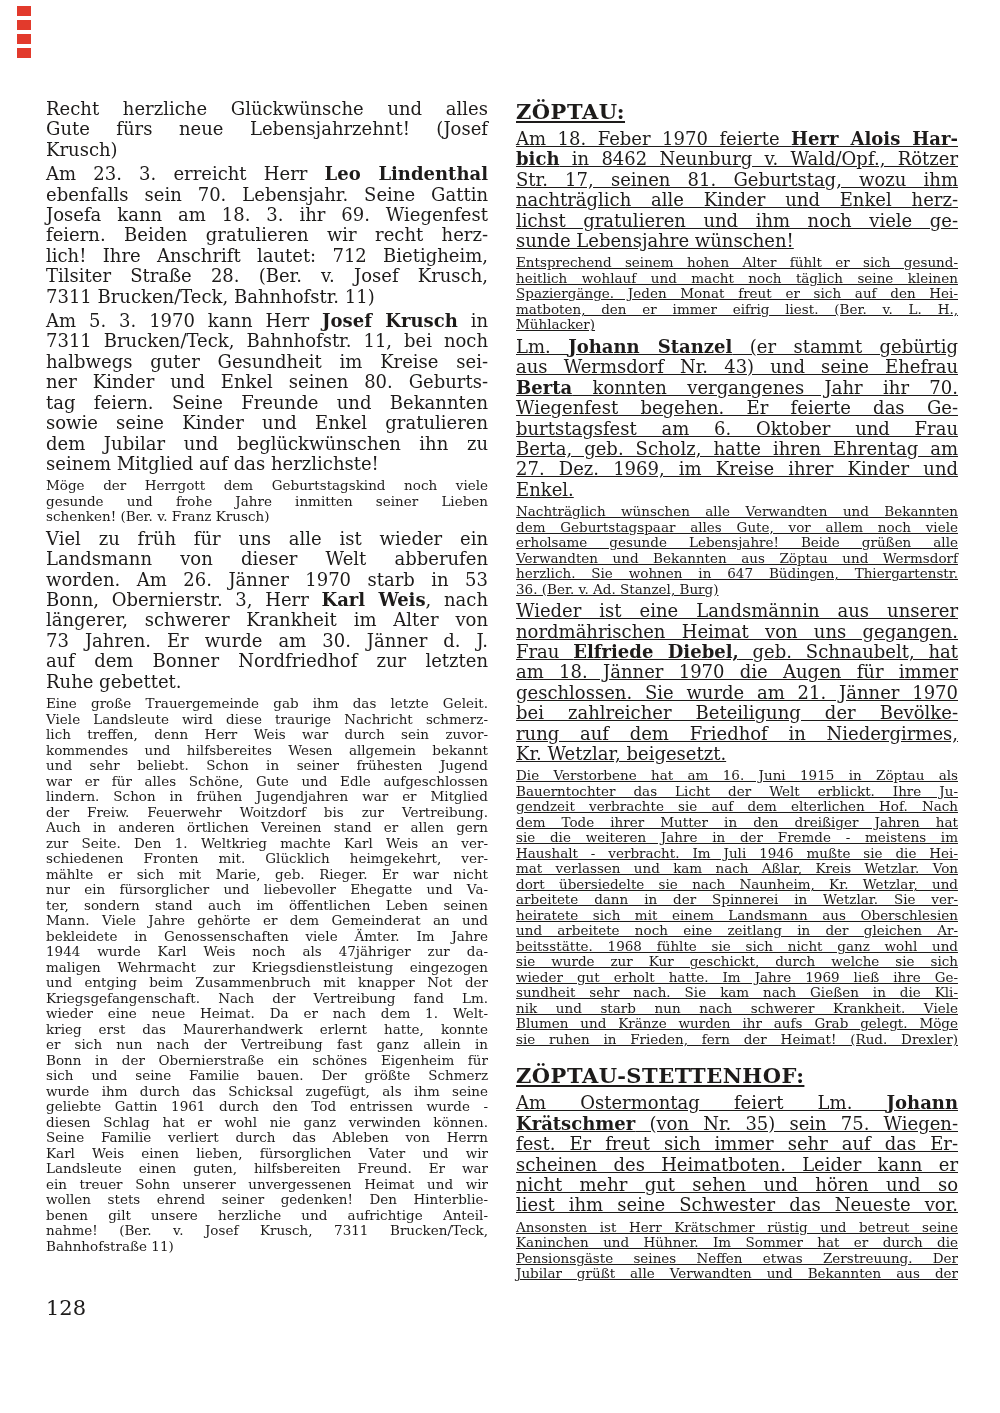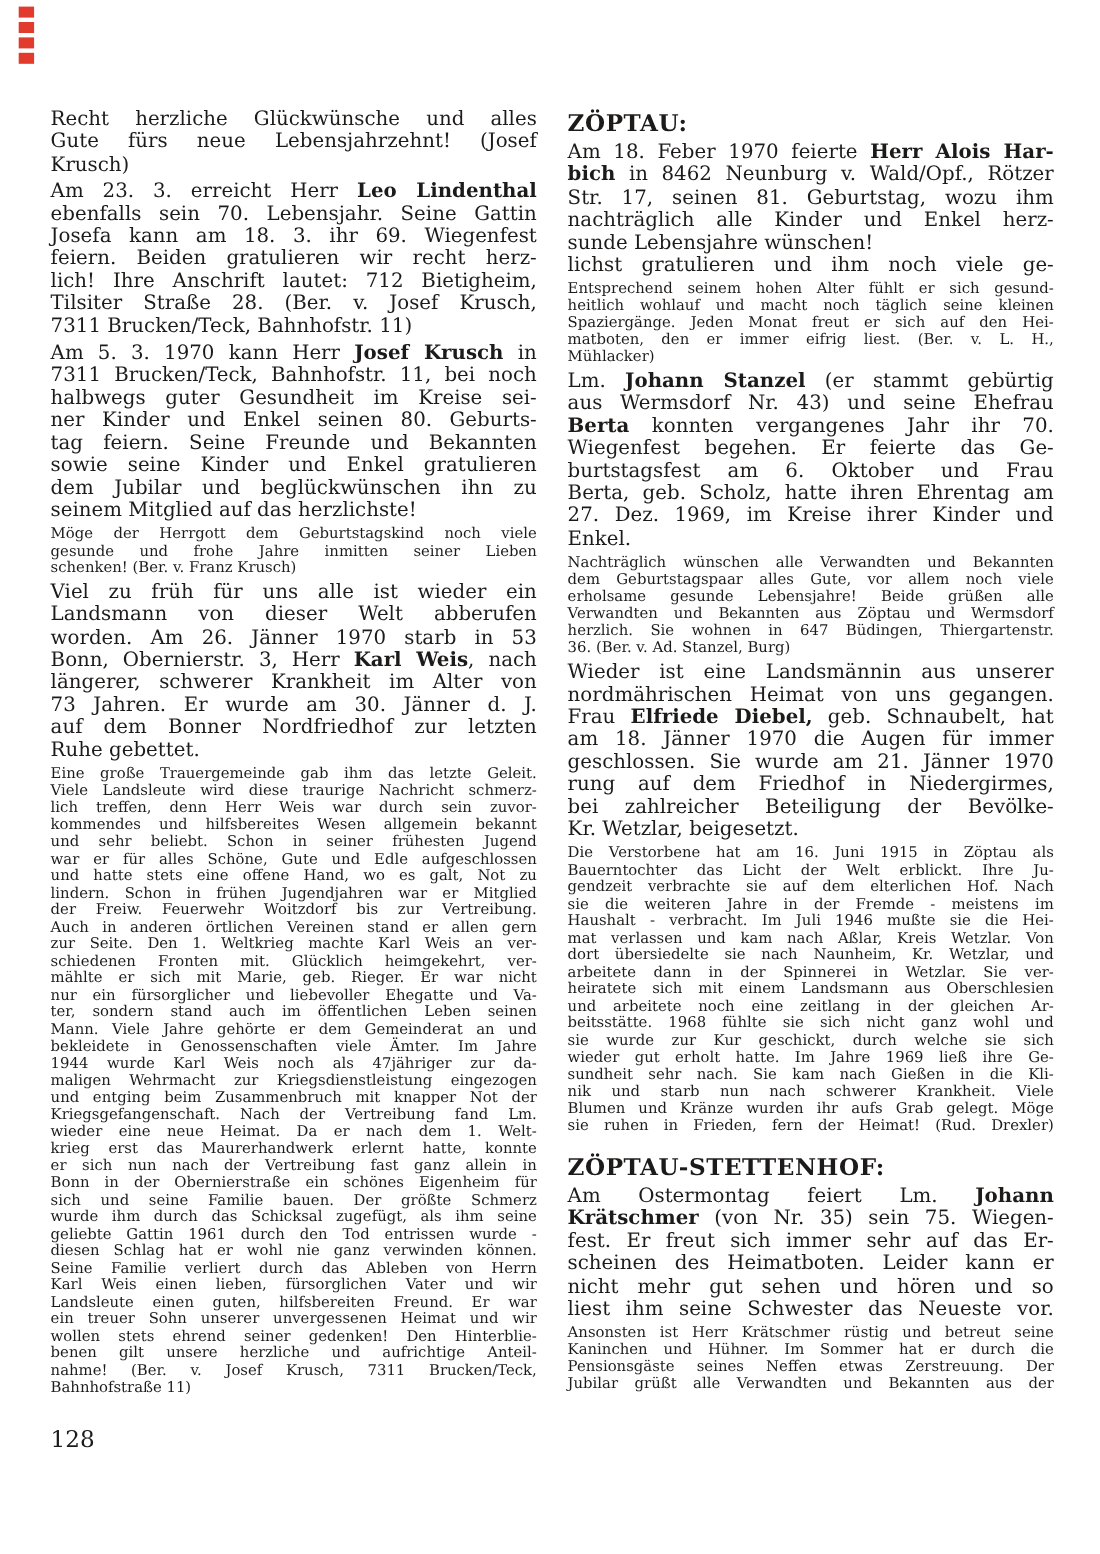--- a/index.html
+++ b/index.html
@@ -8,21 +8,21 @@
     background:#ffffff;
     font-family:"DejaVu Serif","Liberation Serif",serif;
     color:#1d1b1a;
     position:relative;
     overflow:hidden;
   }
   .red-marks{position:absolute;left:17px;top:6px;}
   .red-marks .dash{width:14px;height:10px;margin-bottom:4px;background:#e23a2c;}
   .col{position:absolute;top:99px;width:442px;}
   .col-left{left:46px;}
-  .col-right{left:516px;}
+  .col-right{left:516px;text-decoration:underline;}
   .heading{
     font-weight:bold;
     font-size:21px;line-height:25px;
     letter-spacing:0.5px;
     margin-top:16px;margin-bottom:5px;
   }
   .heading:first-child{margin-top:0;}
   .para{margin:0;}
   .para + .para{margin-top:4px;}
   .para.large{font-size:18px;line-height:20.4px;}
@@ -89,21 +89,20 @@
       <div class="line"><span>auf dem Bonner Nordfriedhof zur letzten</span></div>
       <div class="line last"><span>Ruhe gebettet.</span></div>
     </div>
     <div class="para small">
       <div class="line"><span>Eine große Trauergemeinde gab ihm das letzte Geleit.</span></div>
       <div class="line"><span>Viele Landsleute wird diese traurige Nachricht schmerz-</span></div>
       <div class="line"><span>lich treffen, denn Herr Weis war durch sein zuvor-</span></div>
       <div class="line"><span>kommendes und hilfsbereites Wesen allgemein bekannt</span></div>
       <div class="line"><span>und sehr beliebt. Schon in seiner frühesten Jugend</span></div>
       <div class="line"><span>war er für alles Schöne, Gute und Edle aufgeschlossen</span></div>
-      <div class="line"><span>und hatte stets eine offene Hand, wo es galt, Not zu</span></div>
       <div class="line"><span>lindern. Schon in frühen Jugendjahren war er Mitglied</span></div>
       <div class="line"><span>der Freiw. Feuerwehr Woitzdorf bis zur Vertreibung.</span></div>
       <div class="line"><span>Auch in anderen örtlichen Vereinen stand er allen gern</span></div>
       <div class="line"><span>zur Seite. Den 1. Weltkrieg machte Karl Weis an ver-</span></div>
       <div class="line"><span>schiedenen Fronten mit. Glücklich heimgekehrt, ver-</span></div>
       <div class="line"><span>mählte er sich mit Marie, geb. Rieger. Er war nicht</span></div>
       <div class="line"><span>nur ein fürsorglicher und liebevoller Ehegatte und Va-</span></div>
       <div class="line"><span>ter, sondern stand auch im öffentlichen Leben seinen</span></div>
       <div class="line"><span>Mann. Viele Jahre gehörte er dem Gemeinderat an und</span></div>
       <div class="line"><span>bekleidete in Genossenschaften viele Ämter. Im Jahre</span></div>
@@ -129,22 +128,22 @@
       <div class="line last"><span>Bahnhofstraße 11)</span></div>
     </div>
   </div>
 <div class="col col-right">
     <div class="heading">ZÖPTAU:</div>
     <div class="para large">
       <div class="line"><span>Am 18. Feber 1970 feierte </span><b>Herr Alois Har-</b></div>
       <div class="line"><b>bich</b><span> in 8462 Neunburg v. Wald/Opf., Rötzer</span></div>
       <div class="line"><span>Str. 17, seinen 81. Geburtstag, wozu ihm</span></div>
       <div class="line"><span>nachträglich alle Kinder und Enkel herz-</span></div>
+      <div class="line"><span>lichst gratulieren und ihm noch viele ge-</span></div>
       <div class="line last"><span>sunde Lebensjahre wünschen!</span></div>
-      <div class="line"><span>lichst gratulieren und ihm noch viele ge-</span></div>
     </div>
     <div class="para small">
       <div class="line"><span>Entsprechend seinem hohen Alter fühlt er sich gesund-</span></div>
       <div class="line"><span>heitlich wohlauf und macht noch täglich seine kleinen</span></div>
       <div class="line"><span>Spaziergänge. Jeden Monat freut er sich auf den Hei-</span></div>
       <div class="line"><span>matboten, den er immer eifrig liest. (Ber. v. L. H.,</span></div>
       <div class="line last"><span>Mühlacker)</span></div>
     </div>
     <div class="para large">
       <div class="line"><span>Lm. </span><b>Johann Stanzel</b><span> (er stammt gebürtig</span></div>
@@ -163,28 +162,29 @@
       <div class="line"><span>Verwandten und Bekannten aus Zöptau und Wermsdorf</span></div>
       <div class="line"><span>herzlich. Sie wohnen in 647 Büdingen, Thiergartenstr.</span></div>
       <div class="line last"><span>36. (Ber. v. Ad. Stanzel, Burg)</span></div>
     </div>
     <div class="para large">
       <div class="line"><span>Wieder ist eine Landsmännin aus unserer</span></div>
       <div class="line"><span>nordmährischen Heimat von uns gegangen.</span></div>
       <div class="line"><span>Frau </span><b>Elfriede Diebel,</b><span> geb. Schnaubelt, hat</span></div>
       <div class="line"><span>am 18. Jänner 1970 die Augen für immer</span></div>
       <div class="line"><span>geschlossen. Sie wurde am 21. Jänner 1970</span></div>
+      <div class="line"><span>bei zahlreicher Beteiligung der Bevölke-</span></div>
       <div class="line"><span>rung auf dem Friedhof in Niedergirmes,</span></div>
-      <div class="line"><span>bei zahlreicher Beteiligung der Bevölke-</span></div>
       <div class="line last"><span>Kr. Wetzlar, beigesetzt.</span></div>
     </div>
     <div class="para small">
       <div class="line"><span>Die Verstorbene hat am 16. Juni 1915 in Zöptau als</span></div>
       <div class="line"><span>Bauerntochter das Licht der Welt erblickt. Ihre Ju-</span></div>
       <div class="line"><span>gendzeit verbrachte sie auf dem elterlichen Hof. Nach</span></div>
+      <div class="line"><span>dem Tode ihrer Mutter in den dreißiger Jahren hat</span></div>
       <div class="line"><span>sie die weiteren Jahre in der Fremde - meistens im</span></div>
       <div class="line"><span>Haushalt - verbracht. Im Juli 1946 mußte sie die Hei-</span></div>
       <div class="line"><span>mat verlassen und kam nach Aßlar, Kreis Wetzlar. Von</span></div>
       <div class="line"><span>dort übersiedelte sie nach Naunheim, Kr. Wetzlar, und</span></div>
       <div class="line"><span>arbeitete dann in der Spinnerei in Wetzlar. Sie ver-</span></div>
       <div class="line"><span>heiratete sich mit einem Landsmann aus Oberschlesien</span></div>
       <div class="line"><span>und arbeitete noch eine zeitlang in der gleichen Ar-</span></div>
       <div class="line"><span>beitsstätte. 1968 fühlte sie sich nicht ganz wohl und</span></div>
       <div class="line"><span>sie wurde zur Kur geschickt, durch welche sie sich</span></div>
       <div class="line"><span>wieder gut erholt hatte. Im Jahre 1969 ließ ihre Ge-</span></div>

